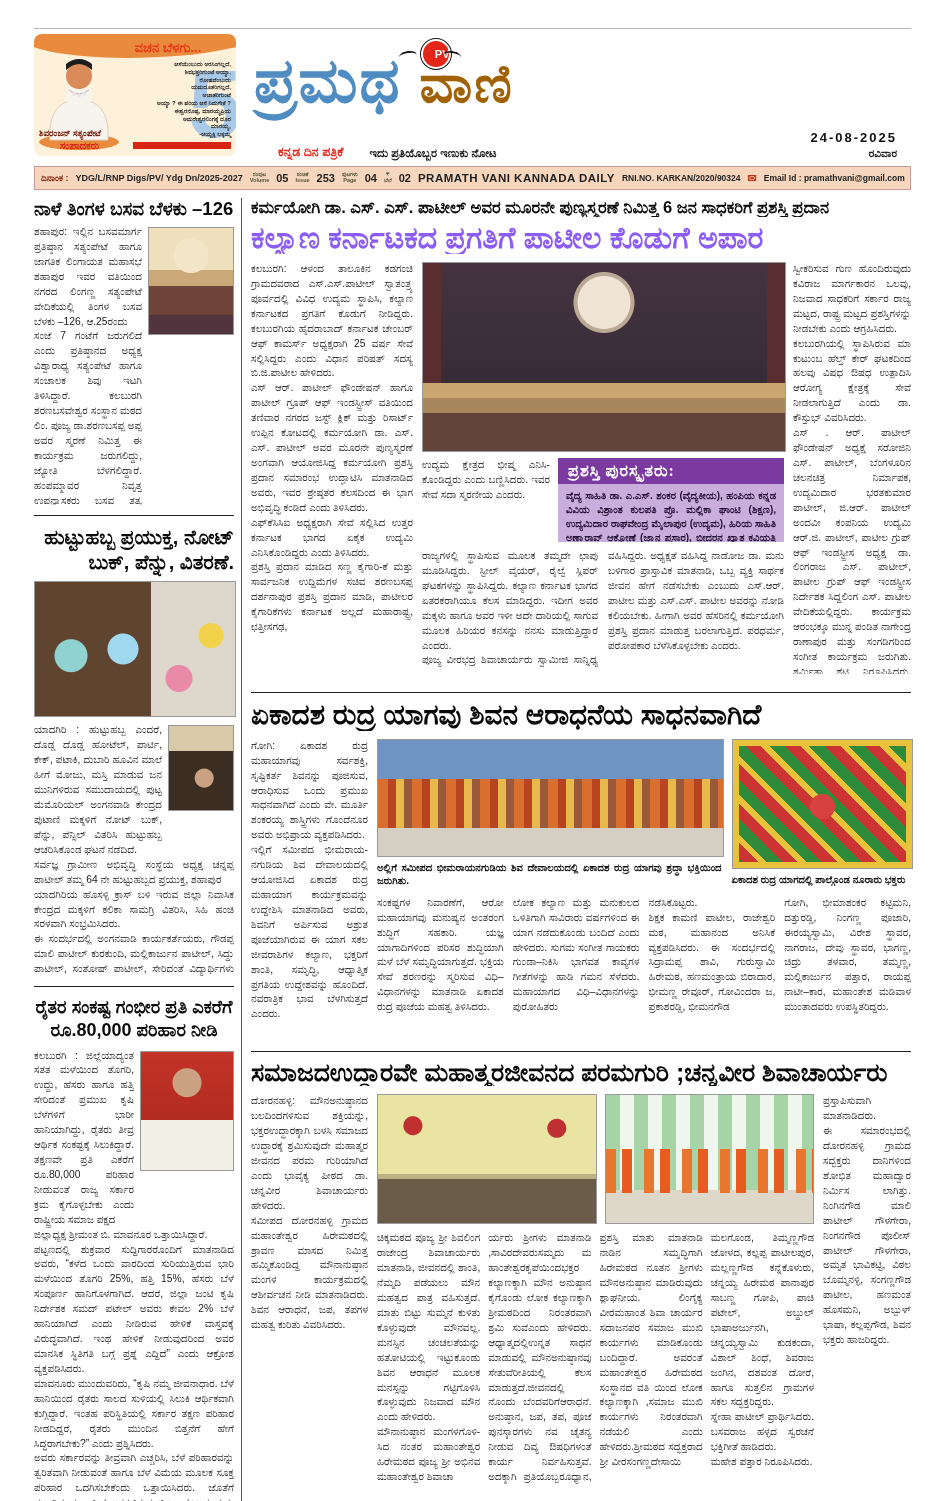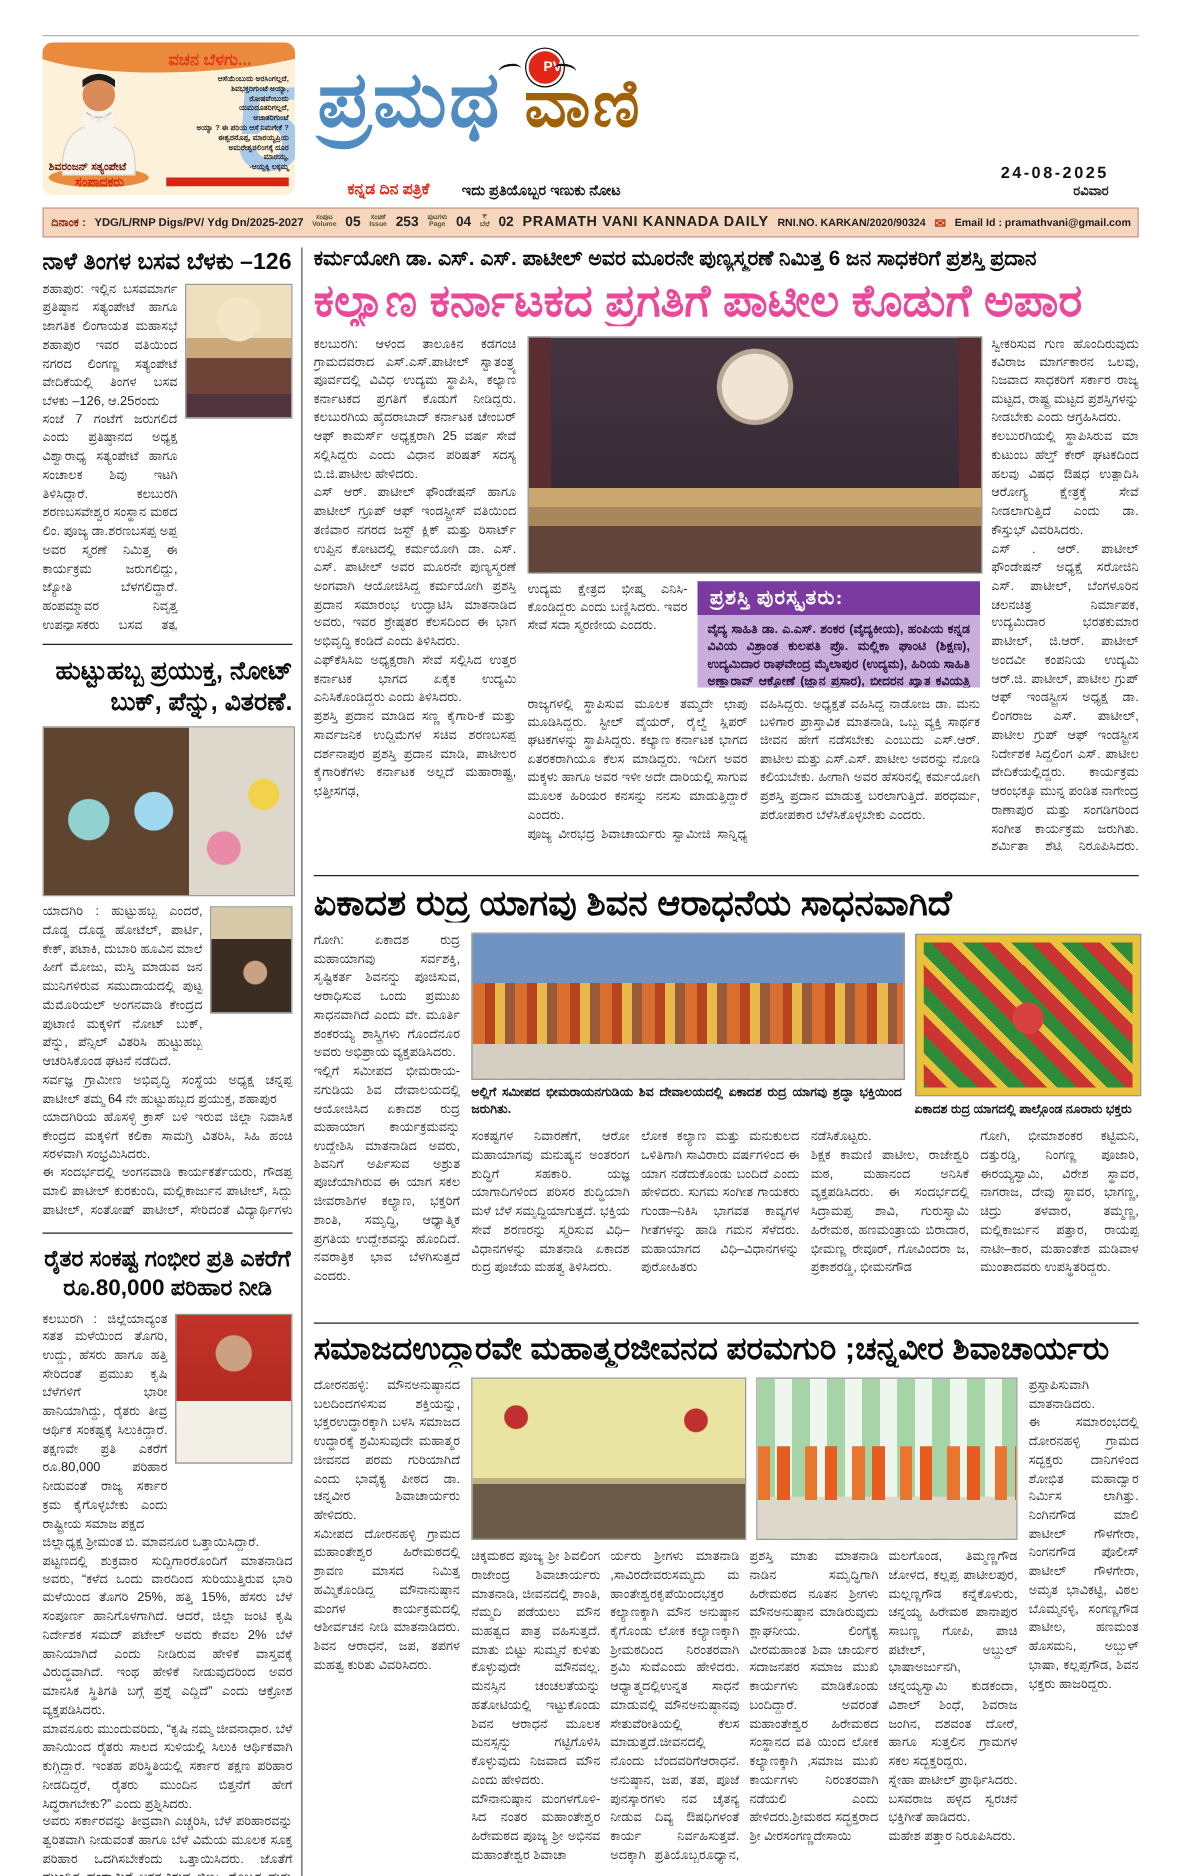--- a/index.html
+++ b/index.html
@@ -16,21 +16,21 @@
           border-radius:0 0 60% 45%;}
   .promo-wm{position:absolute;right:-6px;top:22px;font-size:96px;font-weight:800;color:#a9c9e8;line-height:1;}
   .promo-title{position:absolute;top:6px;left:70px;right:4px;color:#e8391a;font-weight:800;font-size:13px;text-align:center;z-index:2;}
   .saintwrap{position:absolute;left:2px;top:16px;width:86px;height:100px;z-index:2;}
   .vachana{position:absolute;top:27px;left:92px;right:5px;font-size:6px;line-height:1.3;text-align:right;
            color:#2a2a2a;white-space:pre-line;z-index:2;font-weight:bold;}
   .editor-name{position:absolute;left:5px;bottom:17px;font-size:8.5px;font-weight:800;color:#6b1405;z-index:2;}
   .editor-title{position:absolute;left:26px;bottom:4px;font-size:10px;font-weight:800;color:#d8251372;color:#d82513;z-index:2;}
   .redbar{position:absolute;right:5px;bottom:7px;width:98px;height:7px;background:#d82513;z-index:2;}
 
-  .mast-center{position:absolute;left:210px;right:12px;top:0;height:126px;}
+  .mast-center{position:absolute;left:210px;right:2px;top:0;height:126px;}
   .title-row{position:relative;height:94px;white-space:nowrap;overflow:hidden;padding-left:10px;}
   .t1{font-size:62px;font-weight:800;color:#4e8cc2;letter-spacing:2px;line-height:94px;}
   .t2wrap{position:relative;display:inline-block;margin-left:18px;}
   .t2{font-size:53px;font-weight:800;color:#a16207;letter-spacing:2px;line-height:94px;}
   .pv-badge{position:absolute;left:-4px;top:4px;width:60px;height:26px;z-index:3;}
   .pv-badge:before,.pv-badge:after{content:"";position:absolute;top:10px;width:18px;height:8px;
         border-top:2.5px solid #111;border-radius:50% 50% 0 0;}
   .pv-badge:before{left:-16px;transform:rotate(-8deg);}
   .pv-badge:after{right:14px;transform:rotate(8deg);}
   .pv-circle{position:absolute;left:8px;top:0;width:26px;height:26px;background:#e22718;border-radius:50%;
@@ -79,21 +79,21 @@
       linear-gradient(90deg,#5f4430 0 58%,#ded8cc 58%);}
   .ph-speaker{width:64px;height:84px;background:
       radial-gradient(circle at 55% 62%,#caa183 0 9px,rgba(0,0,0,0) 10px),
       linear-gradient(180deg,#d8c9a8 0 30%,#3c2d22 30%);}
   .ph-farmer{width:92px;height:118px;background:
       radial-gradient(circle at 50% 26%,#caa183 0 14px,rgba(0,0,0,0) 15px),
       linear-gradient(0deg,#f2efe7 0 42%,rgba(0,0,0,0) 42%),
       linear-gradient(180deg,#c23328,#a8241c);}
 
   .kicker{font-size:16.5px;font-weight:800;color:#0c0c0c;white-space:nowrap;overflow:hidden;}
-  .head1{font-size:36px;font-weight:800;color:#ec4899;line-height:1.1;margin:4px 0 8px;white-space:nowrap;overflow:hidden;}
+  .head1{font-size:30px;font-weight:800;color:#8b5cf6;line-height:1.1;margin:4px 0 8px;white-space:nowrap;overflow:hidden;}
   .head2{font-size:28px;font-weight:800;color:#0a0a0a;line-height:1.1;margin:2px 0 8px;white-space:nowrap;overflow:hidden;}
   .head3{font-size:25px;font-weight:800;color:#0a0a0a;line-height:1.1;margin:2px 0 8px;white-space:nowrap;overflow:hidden;}
 
   .m1grid{display:flex;gap:9px;}
   .m1c1{width:162px;flex:none;height:412px;}
   .m1mid{flex:1;min-width:0;}
   .m1c4{width:118px;flex:none;height:412px;}
   .ph-award{width:100%;height:188px;background:
       radial-gradient(circle at 50% 21%,#f0e4d4 0 26px,#b9a894 27px 30px,rgba(0,0,0,0) 31px),
       linear-gradient(180deg,rgba(0,0,0,0) 64%,#c9a76e 64% 72%,#a8875c 72% 80%,#63443a 80%),

